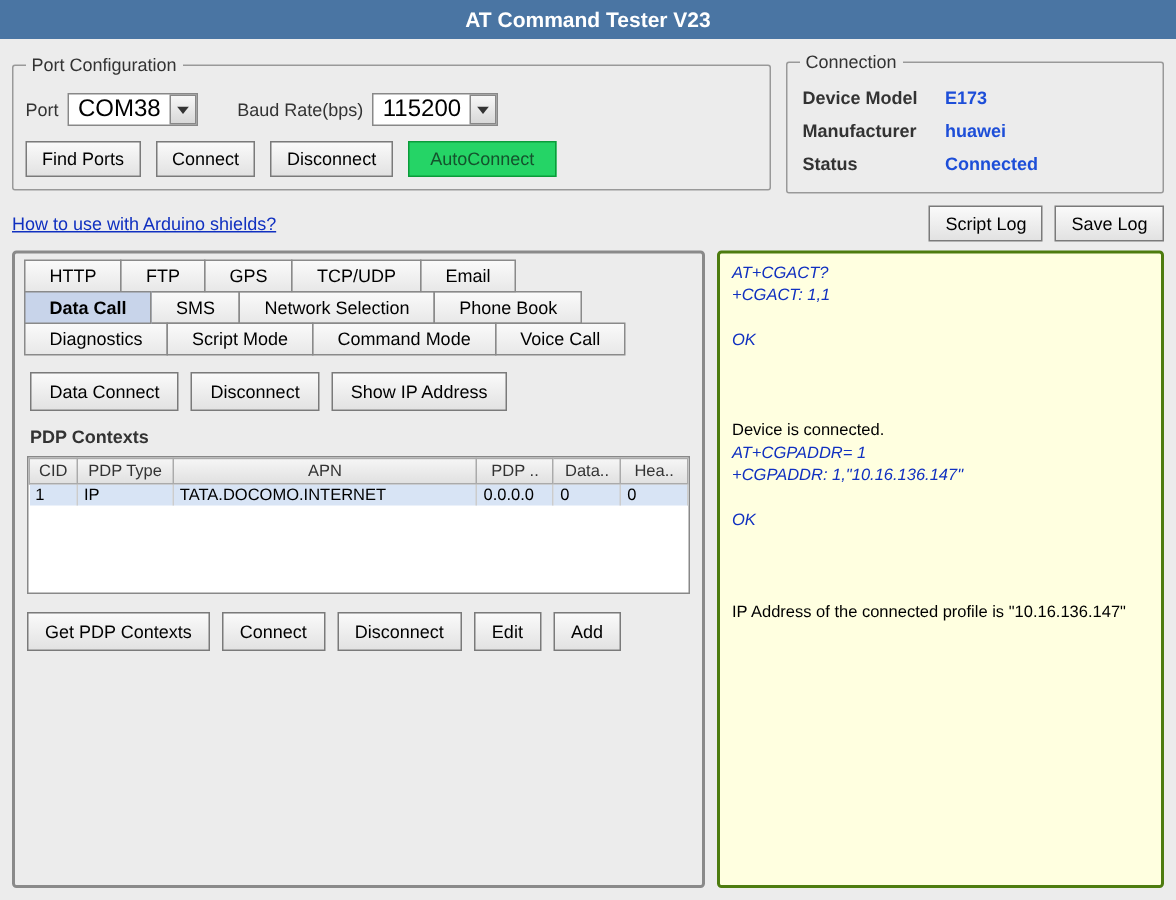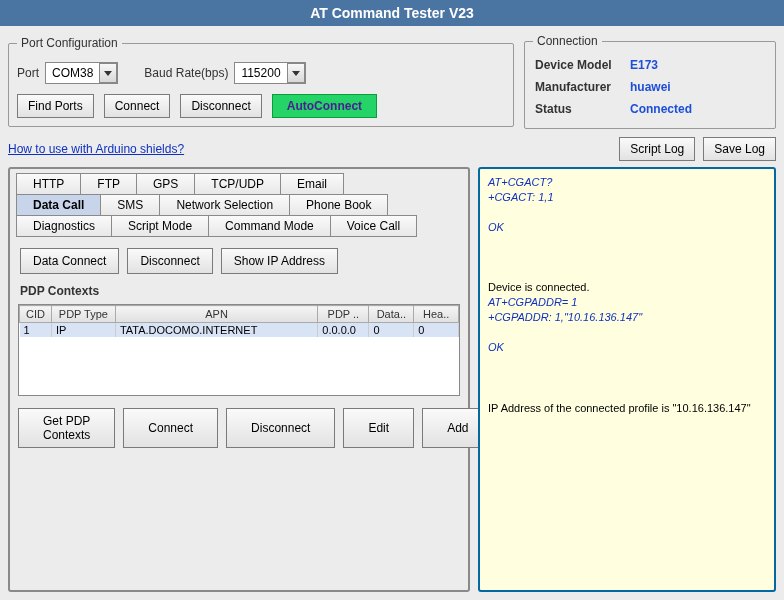--- a/index.html
+++ b/index.html
@@ -7,48 +7,48 @@
 .titlebar { background: #4a75a3; color: #fff; text-align: center; font-weight: bold; padding: 5px 0; font-size: 14px; }
 .main { background: #ececec; padding: 8px; }
 .top-row { display: flex; gap: 10px; align-items: center; }
 fieldset { border: 1px solid #999; border-radius: 2px; padding: 6px 8px 8px; }
 legend { font-size: 12px; color: #333; padding: 0 4px; }
 .port-config { flex: 1; }
 .connection { width: 252px; }
 .port-row { display: flex; align-items: center; gap: 6px; margin: 6px 0 10px; }
 .port-row label { color: #333; }
 .select-wrap { display: inline-flex; align-items: center; background: #fff; border: 1px solid #888; height: 22px; }
-.select-wrap span { padding: 0 6px; font-size: 12px; }
+.select-wrap span { padding: 0 6px; font-size: 16px; }
 .select-btn { width: 18px; height: 20px; background: linear-gradient(#f7f7f7,#d8d8d8); border: 1px solid #888; display: flex; align-items: center; justify-content: center; cursor: pointer; }
 .select-btn svg { width: 8px; height: 5px; }
 .btn { background: linear-gradient(#fafafa,#e2e2e2); border: 1px solid #7a7a7a; padding: 4px 10px; font-size: 12px; cursor: pointer; font-family: inherit; }
 .btn-row { display: flex; gap: 10px; }
-.btn.auto { background: #25d466; color: #4c1d95; font-weight: bold; border: 1px solid #0a9c3a; padding: 4px 14px; }
+.btn.auto { background: #25d466; color: #14532d; font-weight: normal; border: 1px solid #0a9c3a; padding: 4px 14px; }
 .conn-grid { display: grid; grid-template-columns: 95px 1fr; row-gap: 8px; padding: 4px 2px; }
 .conn-grid .k { color: #333; font-weight: bold; }
 .conn-grid .v { color: #1d4ed8; font-weight: bold; }
 .link-row { display: flex; align-items: center; margin: 8px 0 6px; }
 .link-row a { color: #1030c0; font-weight: normal; text-decoration: underline; font-size: 12px; }
 .link-row .spacer { flex: 1; }
 .link-row .btn { margin-left: 8px; }
 .content-row { display: flex; gap: 8px; margin-top: 4px; }
 .left-panel { width: 462px; border: 2px solid #8a8a8a; border-radius: 3px; background: #ececec; padding: 4px 6px 10px; }
-.right-panel { flex: 1; border: 2px solid #0369a1; border-radius: 3px; background: #ffffe0; padding: 6px 8px; height: 425px; overflow: auto; }
+.right-panel { flex: 1; border: 2px solid #4d7c0f; border-radius: 3px; background: #ffffe0; padding: 6px 8px; height: 425px; overflow: auto; }
 .tabs { display: flex; flex-wrap: wrap; }
 .tab { border: 1px solid #8a8a8a; background: linear-gradient(#fafafa,#e8e8e8); padding: 3px 16px; font-size: 12px; margin-right: -1px; margin-bottom: -1px; cursor: pointer; position: relative; }
 .tab.active { background: #c8d4ea; font-weight: bold; z-index: 2; }
 .sub-btns { display: flex; gap: 8px; margin: 12px 0 10px; padding-left: 4px; }
 .sub-btns .btn { padding: 5px 12px; }
 .section-label { font-weight: bold; color: #333; margin: 6px 0 6px 4px; }
 .table-wrap { border: 1px solid #888; background: #fff; margin: 0 2px; height: 92px; overflow: hidden; }
 table { border-collapse: collapse; width: 100%; font-size: 11px; }
 th { background: linear-gradient(#f5f5f5,#e0e0e0); border: 1px solid #aaa; padding: 2px 4px; font-weight: normal; color: #333; text-align: center; }
 td { border-right: 1px solid #ccc; padding: 1px 4px; background: #d8e4f5; }
 .pdp-btns { display: flex; gap: 8px; margin: 12px 0 0 2px; }
-.pdp-btns .btn { padding: 5px 24px; }
+.pdp-btns .btn { padding: 5px 11px; }
 .log { font-size: 11px; line-height: 1.35; font-family: Arial,sans-serif; }
 .log .cmd { color: #1030c0; font-style: italic; }
 .log .ok { color: #1030c0; font-style: italic; }
 .log .txt { color: #000; margin-top: 46px; }
 </style>
 </head>
 <body>
 
 <div class="titlebar"><span>AT Command Tester V23</span></div>
 <div class="main">

